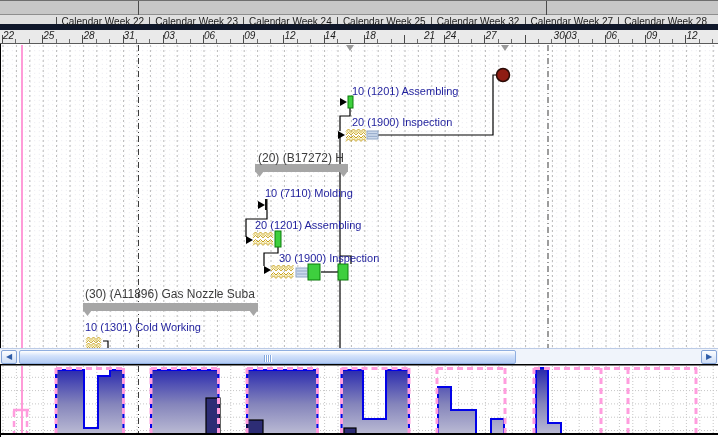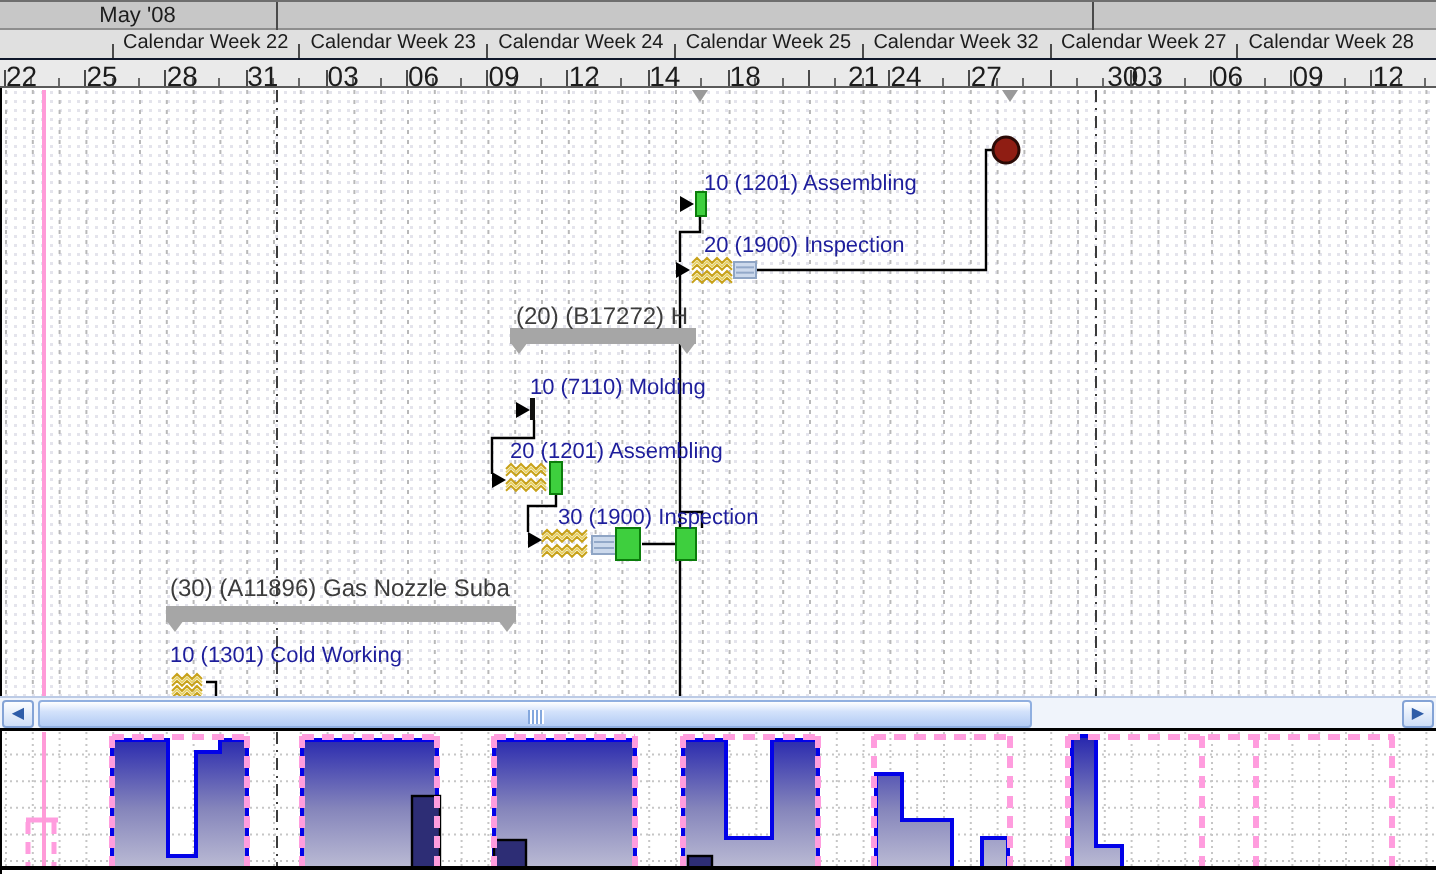--- a/index.html
+++ b/index.html
@@ -5,26 +5,26 @@
   html,body{margin:0;padding:0;background:#fff;}
   .app{position:relative;width:718px;height:437px;overflow:hidden;
        font-family:"Liberation Sans",sans-serif;background:#fff;}
   
   .ts-months{position:absolute;top:0;left:0;width:718px;height:15px;background:#c7c7c7;
              border-top:1px solid #6e6e6e;border-bottom:1px solid #8e8e8e;box-sizing:border-box;}
   .month-label{position:absolute;top:0;height:15px;line-height:14px;text-align:center;
                font-size:11px;color:#1c1c1c;}
   .month-divider{position:absolute;top:0;width:1px;height:15px;background:#4a4a4a;}
   .ts-weeks{position:absolute;top:15px;left:0;width:718px;height:15px;background:#e0e0e0;
-            border-bottom:1px solid #0f172a;box-sizing:border-box;}
+            border-bottom:6px solid #0f172a;box-sizing:border-box;}
   .week-label{position:absolute;top:1px;font-size:10px;color:#1c1c1c;white-space:nowrap;}
   .week-tick{position:absolute;bottom:0;width:1px;height:7px;background:#4a4a4a;}
   .ts-days{position:absolute;top:30px;left:0;width:718px;height:14px;background:#eaeaea;
            border-bottom:1px solid #5a5a5a;box-sizing:border-box;}
-  .day-label{position:absolute;top:0;font-size:14px;color:#1c1c1c;}
+  .day-label{position:absolute;top:0;font-size:10px;color:#1c1c1c;font-style:italic;}
   .tick-major{position:absolute;bottom:0;width:1px;height:8px;background:#4a4a4a;}
   .tick-minor{position:absolute;bottom:0;width:1px;height:4px;background:#6a6a6a;}
   
   .gantt{position:absolute;top:44px;left:0;width:718px;height:304px;background:#fff;
          border-left:1px solid #000;box-sizing:border-box;
          background-image:radial-gradient(circle,#e4e4ec 0.8px,rgba(0,0,0,0) 0.8px);
          background-size:4.5px 4.5px;}
   .gantt svg{position:absolute;top:0;left:0;}
   
   .hscroll{position:absolute;top:348px;left:0;width:718px;height:16px;background:#f0f4fb;
@@ -42,21 +42,20 @@
   .histo{position:absolute;top:364px;left:0;width:718px;height:73px;background:#fff;
          border-left:1px solid #000;box-sizing:border-box;}
   .histo svg{position:absolute;top:0;left:0;}
   text{font-family:"Liberation Sans",sans-serif;}
 </style>
 </head>
 <body>
 
 <div class="app">
   <div class="ts-months" id="month-row">
-      <div class="month-label" style="left: 0px; width: 137.5px;">May '08</div>
       <div class="month-divider" style="left: 137.5px;"></div>
       <div class="month-label" style="left: 545.5px; width: 172.5px;"></div>
       <div class="month-divider" style="left: 545.5px;"></div>
     </div>
   <div class="ts-weeks" id="week-row">
       <div class="week-tick" style="left: 55.5px;"></div>
       <div class="week-label" style="left: 61.5px;">Calendar Week 22</div>
       <div class="week-tick" style="left: 149.3px;"></div>
       <div class="week-label" style="left: 155.3px;">Calendar Week 23</div>
       <div class="week-tick" style="left: 243.1px;"></div>

